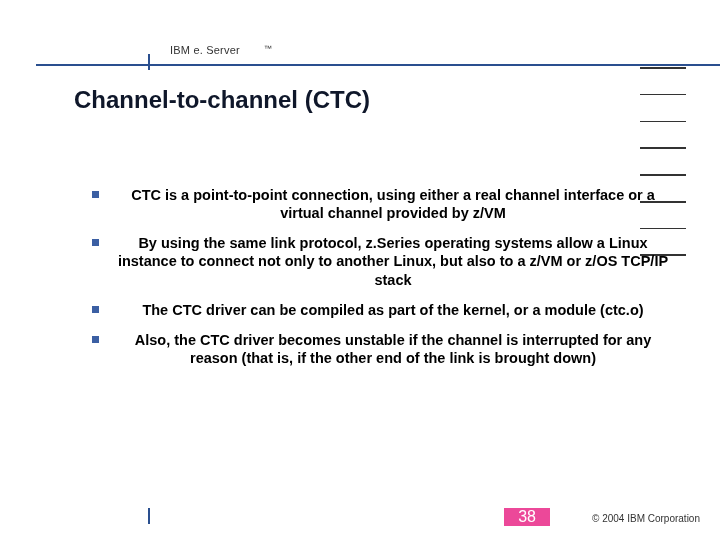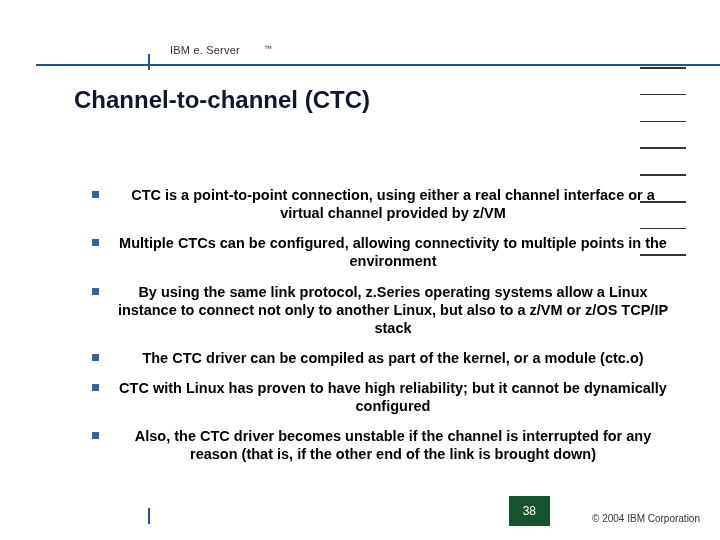--- a/index.html
+++ b/index.html
@@ -85,24 +85,24 @@
     left: 100px;
     bottom: 2px;
     width: 2px;
     height: 16px;
     background: #2a4f8f;
   }
   .page-num {
     position: absolute;
     right: 170px;
     bottom: 0;
-    background: #14532d;
+    background: #ec4899;
     color: #fff;
-    font-size: 12px;
-    padding: 8px 14px;
+    font-size: 16px;
+    padding: 0 14px;
   }
   .copyright {
     position: absolute;
     right: 20px;
     bottom: 2px;
     font-size: 10px;
     color: #333;
   }
 </style>
 </head>
@@ -123,24 +123,22 @@
       <div class="bar"></div>
       <div class="bar"></div>
   </div>
 </div>
 
 <div class="title">Channel-to-channel (CTC)</div>
 
 <div class="content">
   <ul class="bullets">
     <li>CTC is a point-to-point connection, using either a real channel interface or a virtual channel provided by z/VM</li>
-    <li>Multiple CTCs can be configured, allowing connectivity to multiple points in the environment</li>
     <li>By using the same link protocol, z.Series operating systems allow a Linux instance to connect not only to another Linux, but also to a z/VM or z/OS TCP/IP stack</li>
     <li>The CTC driver can be compiled as part of the kernel, or a module (ctc.o)</li>
-    <li>CTC with Linux has proven to have high reliability; but it cannot be dynamically configured</li>
     <li>Also, the CTC driver becomes unstable if the channel is interrupted for any reason (that is, if the other end of the link is brought down)</li>
   </ul>
 </div>
 
 <div class="footer">
   <div class="footer-tick"></div>
   <div class="page-num">38</div>
   <div class="copyright">© 2004 IBM Corporation</div>
 </div>
 

